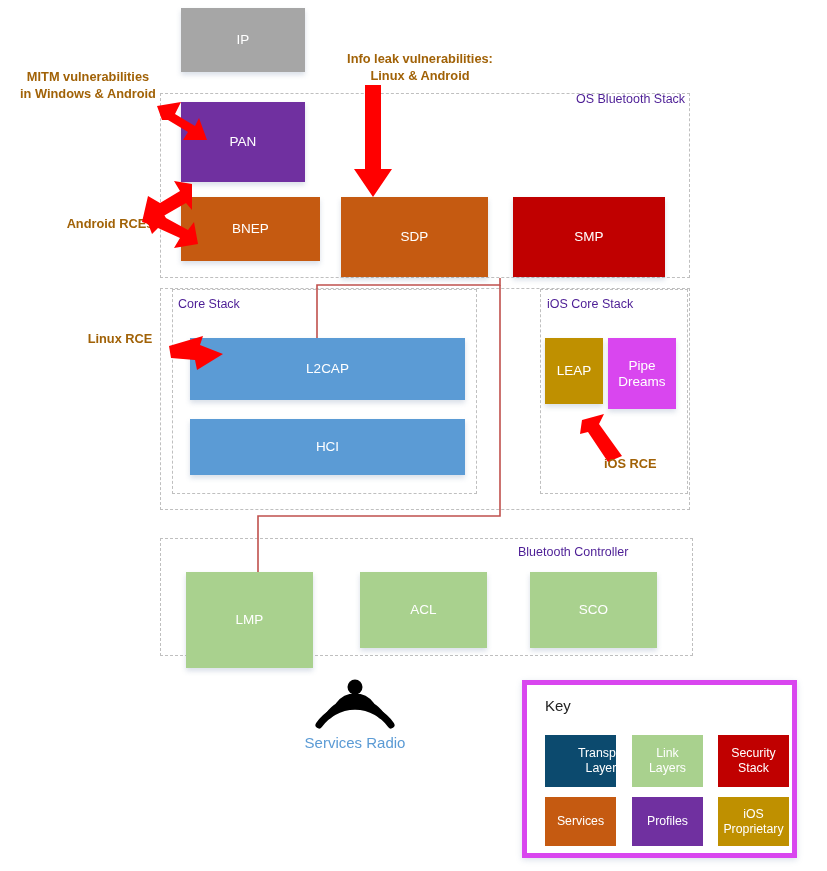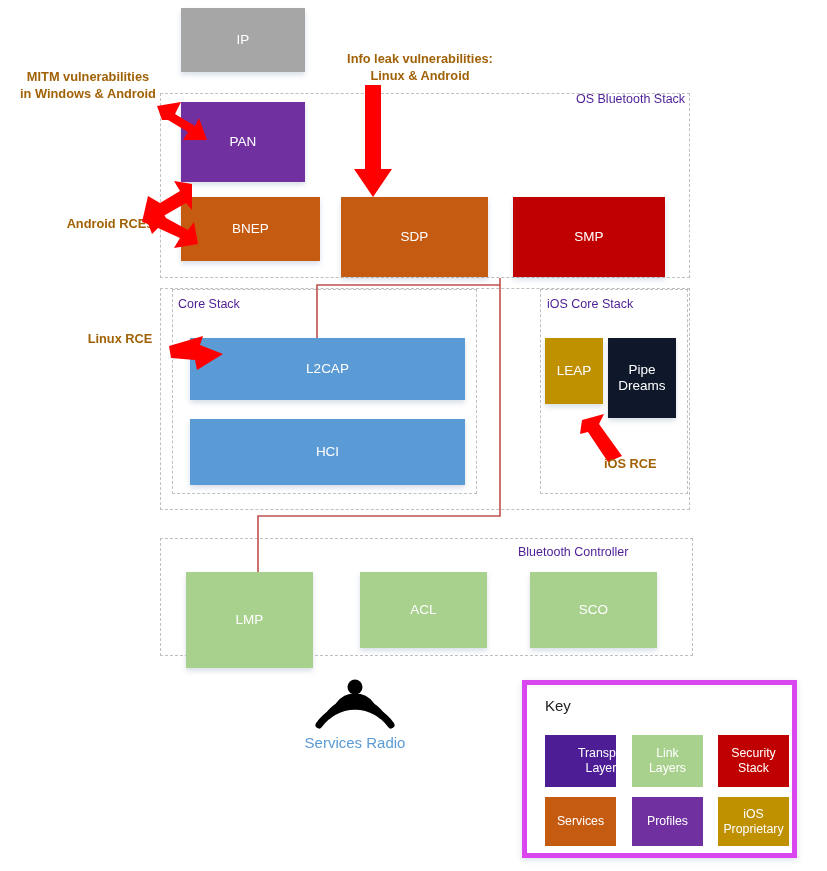--- a/index.html
+++ b/index.html
@@ -135,29 +135,29 @@
   </div>
 
   <div class="box" style="left:513px; top:197px; width:152px; height:80px; background:#C00000;">
     <span>SMP</span>
   </div>
 
   <div class="box" style="left:190px; top:338px; width:275px; height:62px; background:#5B9BD5;">
     <span>L2CAP</span>
   </div>
 
-  <div class="box" style="left:190px; top:419px; width:275px; height:66px; background:#5B9BD5;">
+  <div class="box" style="left:190px; top:419px; width:275px; height:56px; background:#5B9BD5;">
     <span>HCI</span>
   </div>
 
   <div class="box" style="left:545px; top:338px; width:58px; height:66px; background:#BF9000;">
     <span style="white-space:pre-line;">LEAP</span>
   </div>
 
-  <div class="box" style="left:608px; top:338px; width:68px; height:80px; background:#0f172a;">
+  <div class="box" style="left:608px; top:338px; width:68px; height:71px; background:#d946ef;">
     <span style="white-space:pre-line;">Pipe
 Dreams</span>
   </div>
 
   <div class="box" style="left:186px; top:572px; width:127px; height:96px; background:#A9D18E;">
     <span>LMP</span>
   </div>
 
   <div class="box" style="left:360px; top:572px; width:127px; height:76px; background:#A9D18E;">
     <span>ACL</span>
@@ -203,21 +203,21 @@
       <path d="M 27 27 A 20 20 0 0 1 59 27" fill="none" stroke="#000000" stroke-width="7" stroke-linecap="round"></path>
       <path d="M 17 37 A 32 32 0 0 1 69 37" fill="none" stroke="#000000" stroke-width="7" stroke-linecap="round"></path>
       <path d="M 7 47 A 44 44 0 0 1 79 47" fill="none" stroke="#000000" stroke-width="7" stroke-linecap="round"></path>
     </svg>
     <div id="radio-caption">Services Radio</div>
   </div>
 
   <div id="key-panel" style="left:522px; top:680px; width:275px; height:178px;">
     <div id="key-title">Key</div>
 
-    <div class="key-cell" style="left:18px; top:50px; width:71px; height:52px; background:#4c1d95;padding-left:47px;">
+    <div class="key-cell" style="left:18px; top:50px; width:71px; height:52px; background:#0c4a6e;padding-left:47px;">
       <span style="white-space:pre-line;">Transport
 Layers</span>
     </div>
     <div class="key-cell" style="left:105px; top:50px; width:71px; height:52px; background:#A9D18E;">
       <span style="white-space:pre-line;">Link
 Layers</span>
     </div>
     <div class="key-cell" style="left:191px; top:50px; width:71px; height:52px; background:#C00000;">
       <span style="white-space:pre-line;">Security
 Stack</span>

